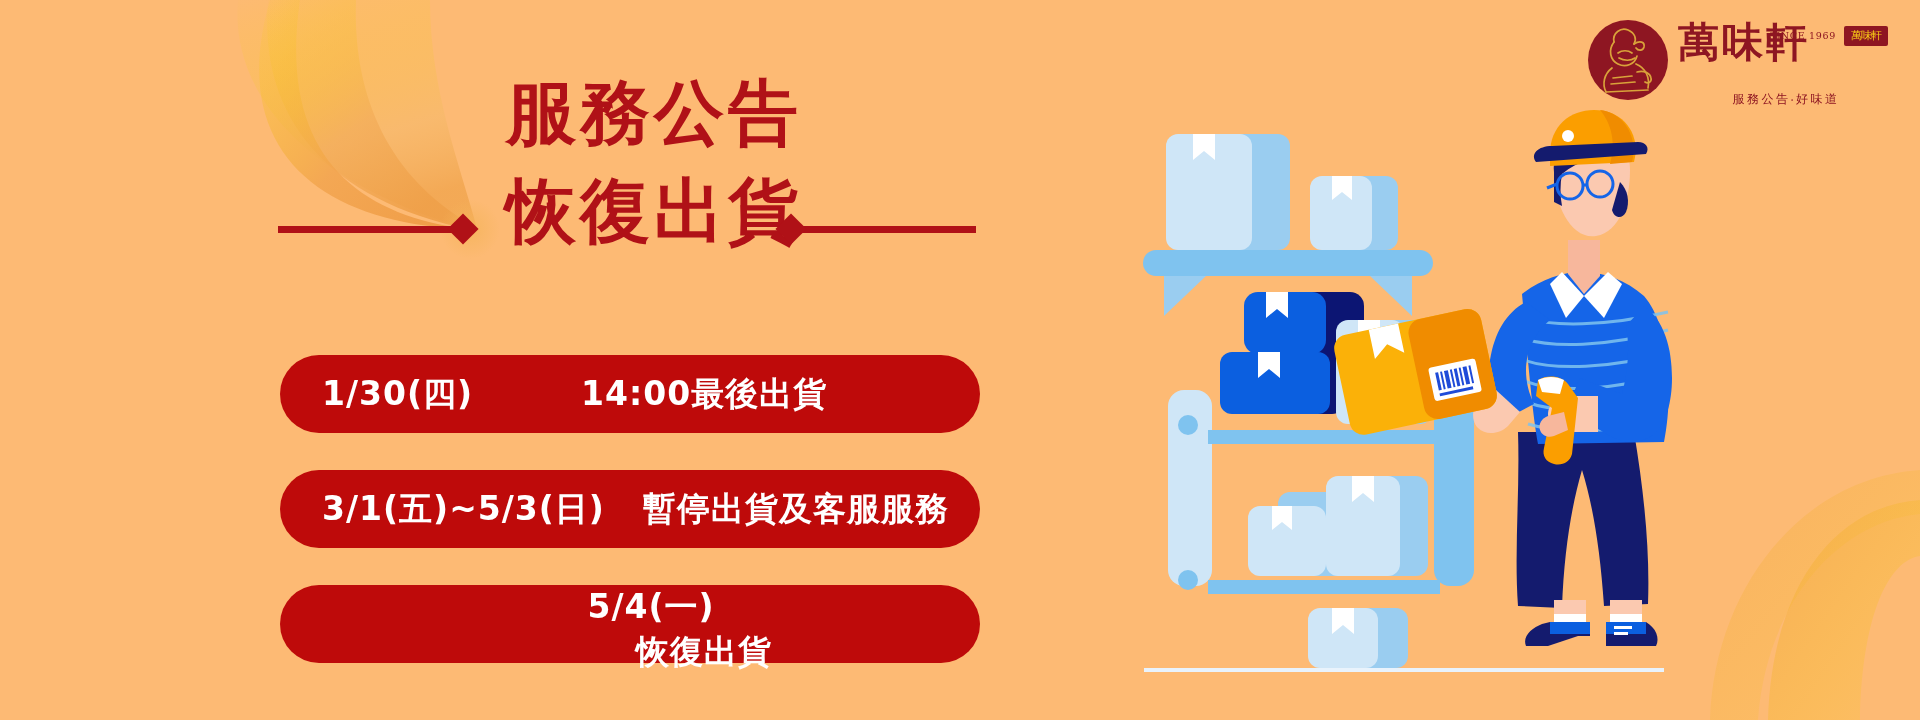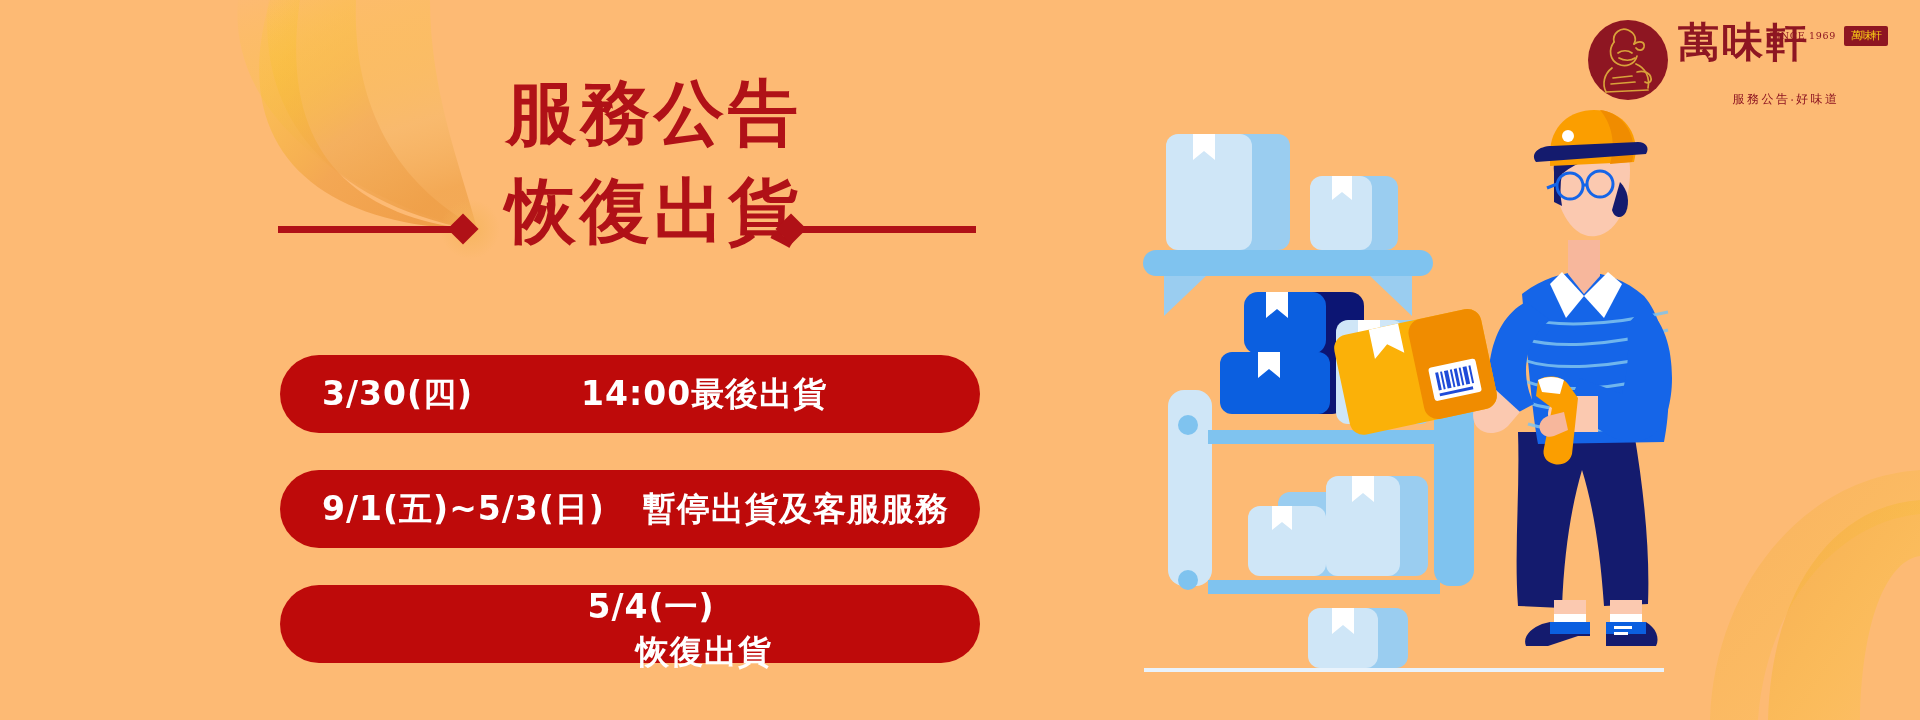--- a/index.html
+++ b/index.html
@@ -246,25 +246,25 @@
     <span class="bar"></span>
     <span class="diamond"></span>
   </div>
   <div class="divider divider-right">
     <span class="diamond"></span>
     <span class="bar"></span>
   </div>
 
   <div class="pills">
     <div class="pill pill-1">
-      <span class="pill-date">3/30(四)</span>
+      <span class="pill-date">1/30(四)</span>
       <span class="pill-desc">14:00最後出貨</span>
     </div>
     <div class="pill pill-2">
-      <span class="pill-date">9/1(五)~5/3(日)</span>
+      <span class="pill-date">3/1(五)~5/3(日)</span>
       <span class="pill-desc">暫停出貨及客服服務</span>
     </div>
     <div class="pill pill-3">
       <span class="pill-date">5/4(一)</span>
       <span class="pill-desc">恢復出貨</span>
     </div>
   </div>
 
   <div class="illustration">
     <svg width="640" height="640" viewBox="0 0 640 640" xmlns="http://www.w3.org/2000/svg" aria-hidden="true">

